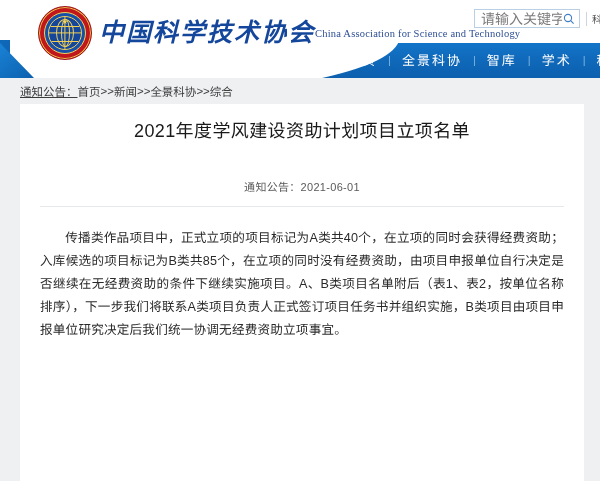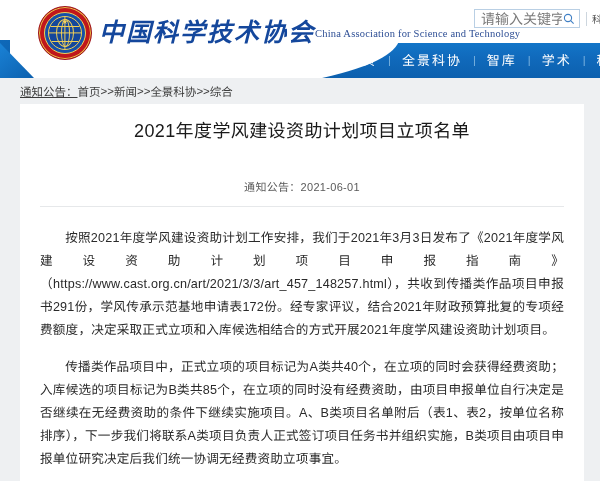--- a/index.html
+++ b/index.html
@@ -397,18 +397,17 @@
 
   <div class="article-title">2021年度学风建设资助计划项目立项名单</div>
 
   <div class="article-date">
     <span>通知公告：</span><span>2021-06-01</span>
   </div>
 
   <div class="rule"></div>
 
   <div class="article-body">
-    <p>按照2021年度学风建设资助计划工作安排，我们于2021年3月3日发布了《2021年度学风建设资助计划项目申报指南》（https://www.cast.org.cn/art/2021/3/3/art_457_148257.html），共收到传播类作品项目申报书291份，学风传承示范基地申请表172份。经专家评议，结合2021年财政预算批复的专项经费额度，决定采取正式立项和入库候选相结合的方式开展2021年度学风建设资助计划项目。</p>
     <p>传播类作品项目中，正式立项的项目标记为A类共40个，在立项的同时会获得经费资助；入库候选的项目标记为B类共85个，在立项的同时没有经费资助，由项目申报单位自行决定是否继续在无经费资助的条件下继续实施项目。A、B类项目名单附后（表1、表2，按单位名称排序），下一步我们将联系A类项目负责人正式签订项目任务书并组织实施，B类项目由项目申报单位研究决定后我们统一协调无经费资助立项事宜。</p>
 
   </div>
 
 </div>
 
 </body></html>

